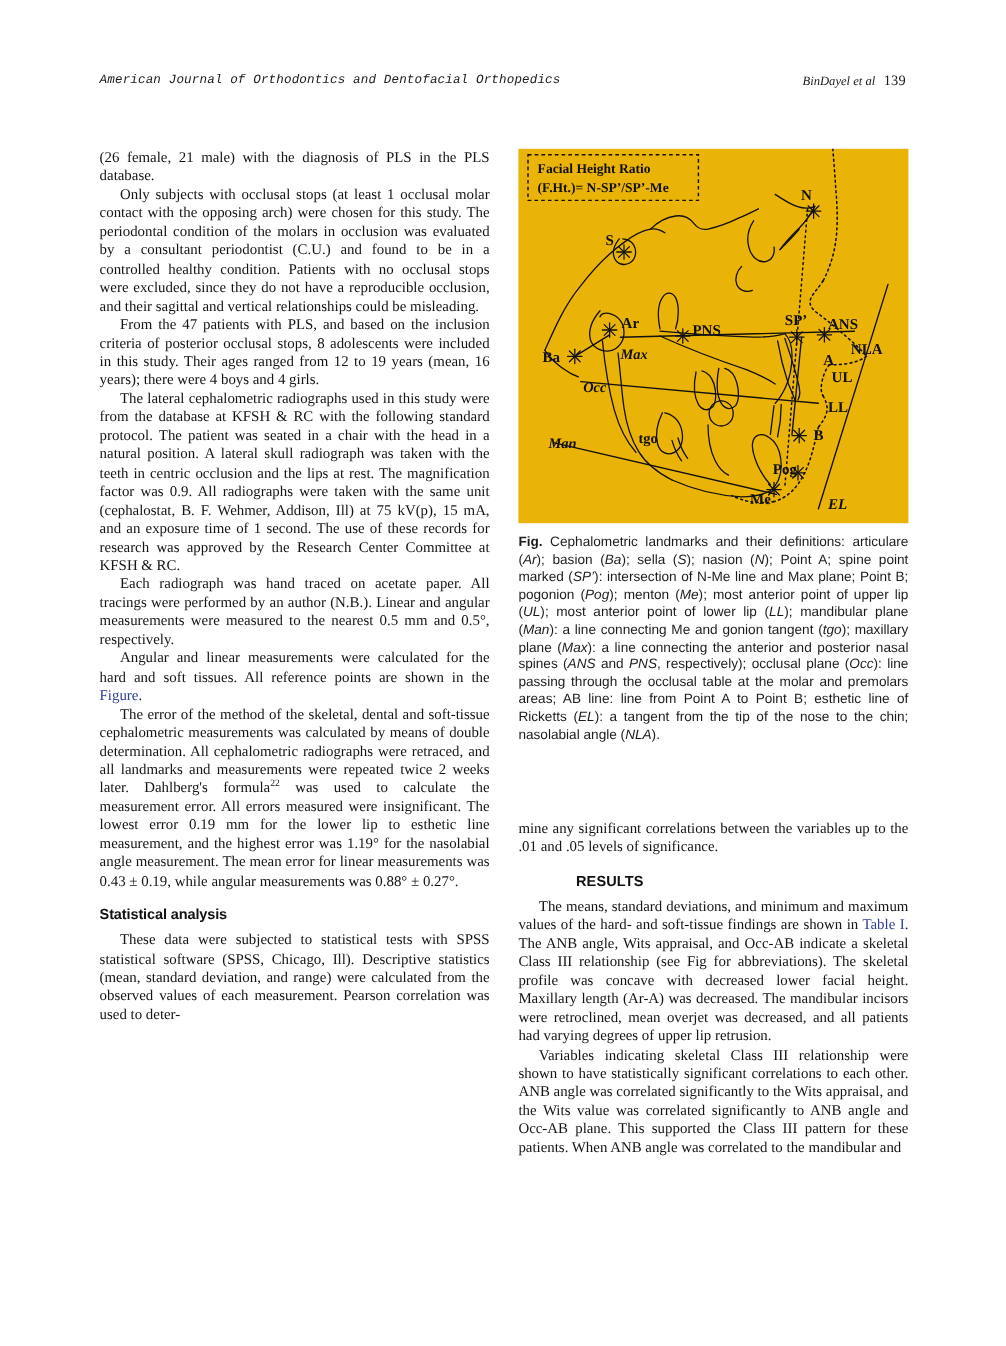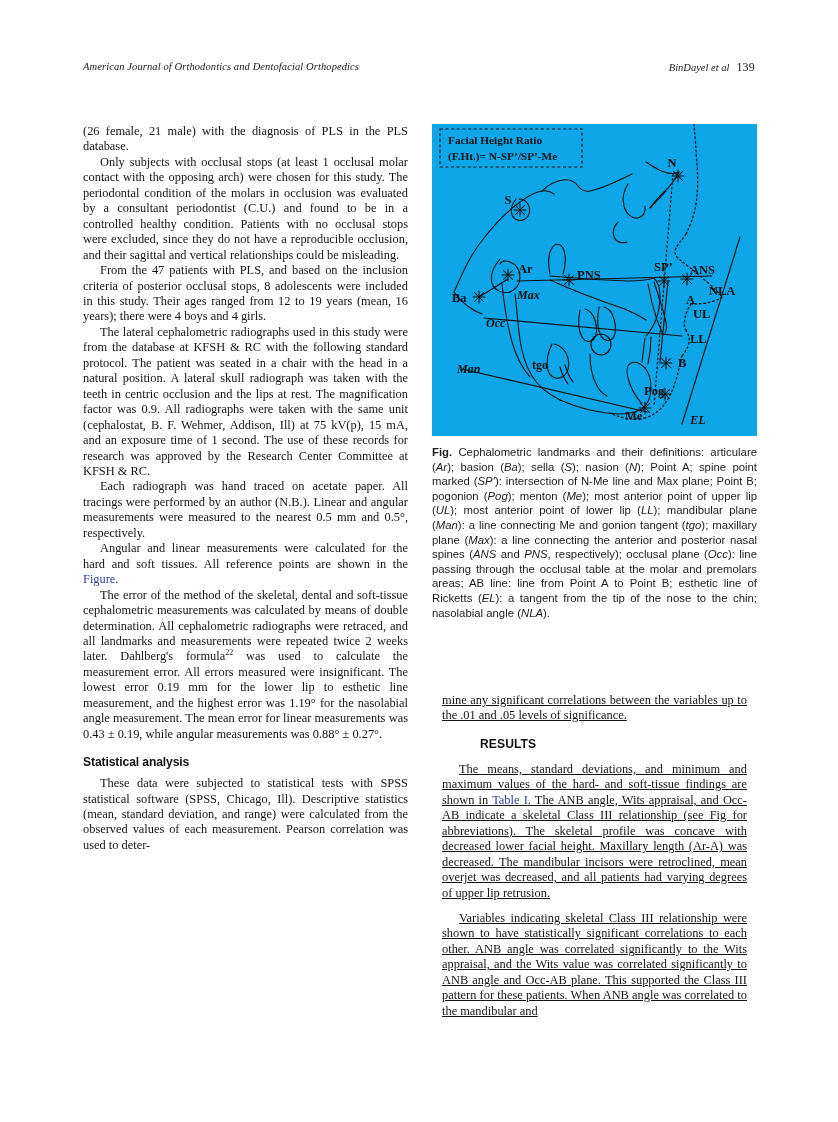--- a/index.html
+++ b/index.html
@@ -28,21 +28,21 @@
   .running-head {
     position: absolute;
     left: 83px;
     top: 60px;
     width: 672px;
     display: flex;
     justify-content: space-between;
     align-items: flex-start;
   }
   .rh-left {
-    font-family: Liberation Serif, serif;
+    font-family: Liberation Mono, monospace;
     font-style: italic;
     font-size: 10.5px;
     line-height: 14.5px;
     color: #1a1a1a;
     letter-spacing: .1px;
   }
   .rh-left .vol { font-style: italic; }
   .rh-left .vol .num { font-style: normal; }
   .rh-right {
     font-size: 10.5px;
@@ -96,21 +96,21 @@
   .figure-block {
     position: absolute;
     left: 432px;
     top: 124px;
     width: 325px;
   }
   .figure-art {
     position: relative;
     width: 325px;
     height: 312px;
-    background: #0ea5e9;
+    background: #eab308;
   }
   .figure-art svg { display: block; }
 
   .fig-caption {
     margin-top: 9px;
     font-family: "Liberation Sans", sans-serif;
     font-size: 11.35px;
     line-height: 14.6px;
     text-align: justify;
     color: #1c1c1c;
@@ -123,21 +123,21 @@
   .right-text {
     position: absolute;
     left: 432px;
     top: 683px;
     width: 325px;
     font-size: 12.4px;
     line-height: 15.45px;
     text-align: justify;
     color: #141414;
   }
-  .right-text p { margin: 10px; text-indent: 17px; text-decoration: underline; }
+  .right-text p { margin: 0; text-indent: 17px; }
   .right-text p.noindent { text-indent: 0; }
 </style>
 </head>
 <body>
 
 <div class="page">
 
   <div class="running-head">
     <div class="rh-left">
       <div>American Journal of Orthodontics and Dentofacial Orthopedics</div>

